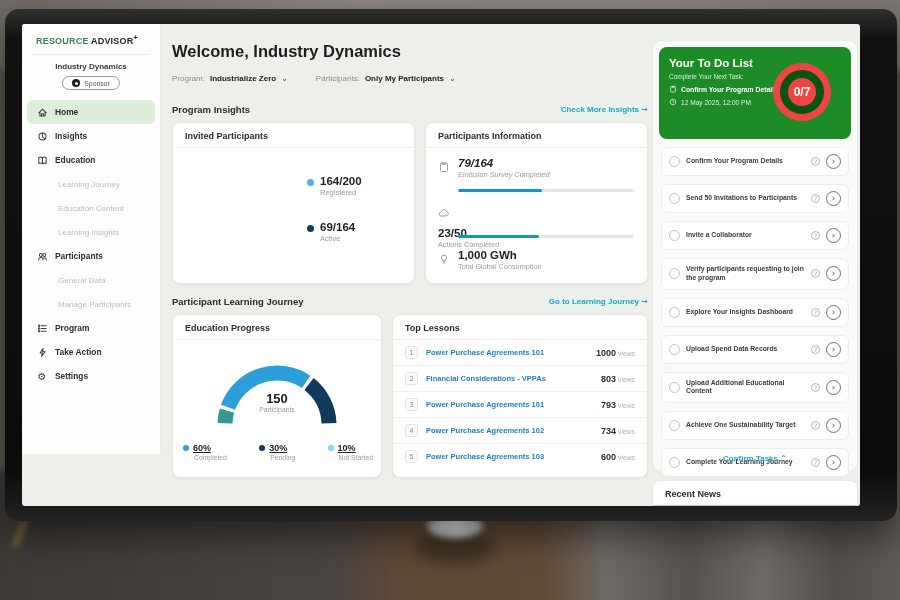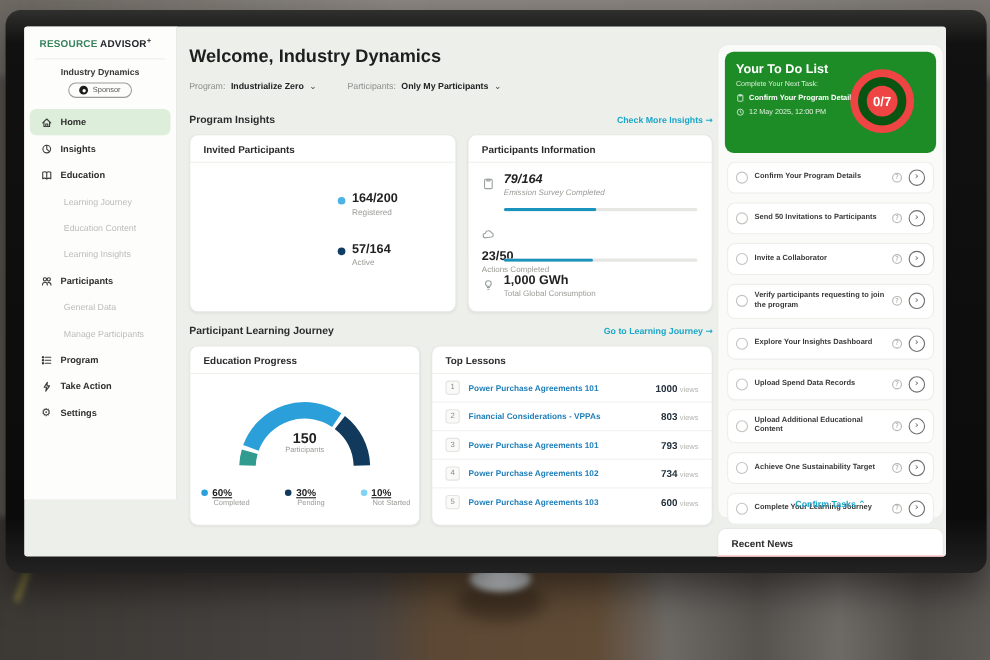--- a/index.html
+++ b/index.html
@@ -269,21 +269,21 @@
         <div class="legend-block" style="top:52px;">
           <span class="ldot" style="background:#4db3e6;"></span>
           <span>
             <div class="lval">164/200</div>
             <div class="llab">Registered</div>
           </span>
         </div>
         <div class="legend-block" style="top:98px;">
           <span class="ldot" style="background:#0e3c63;"></span>
           <span>
-            <div class="lval">57/164</div>
+            <div class="lval">69/164</div>
             <div class="llab">Active</div>
           </span>
         </div>
       </div>
 
       <div class="card" style="left:253px; top:98px; width:223px; height:162px;">
         <div class="card-title">Participants Information</div>
         <div class="metric" style="top:34px;font-style:italic;">
           <span class="m-icon"><svg viewBox="0 0 12 12">
                   <rect x="2.5" y="2" width="7" height="8.5" rx="1"></rect>

